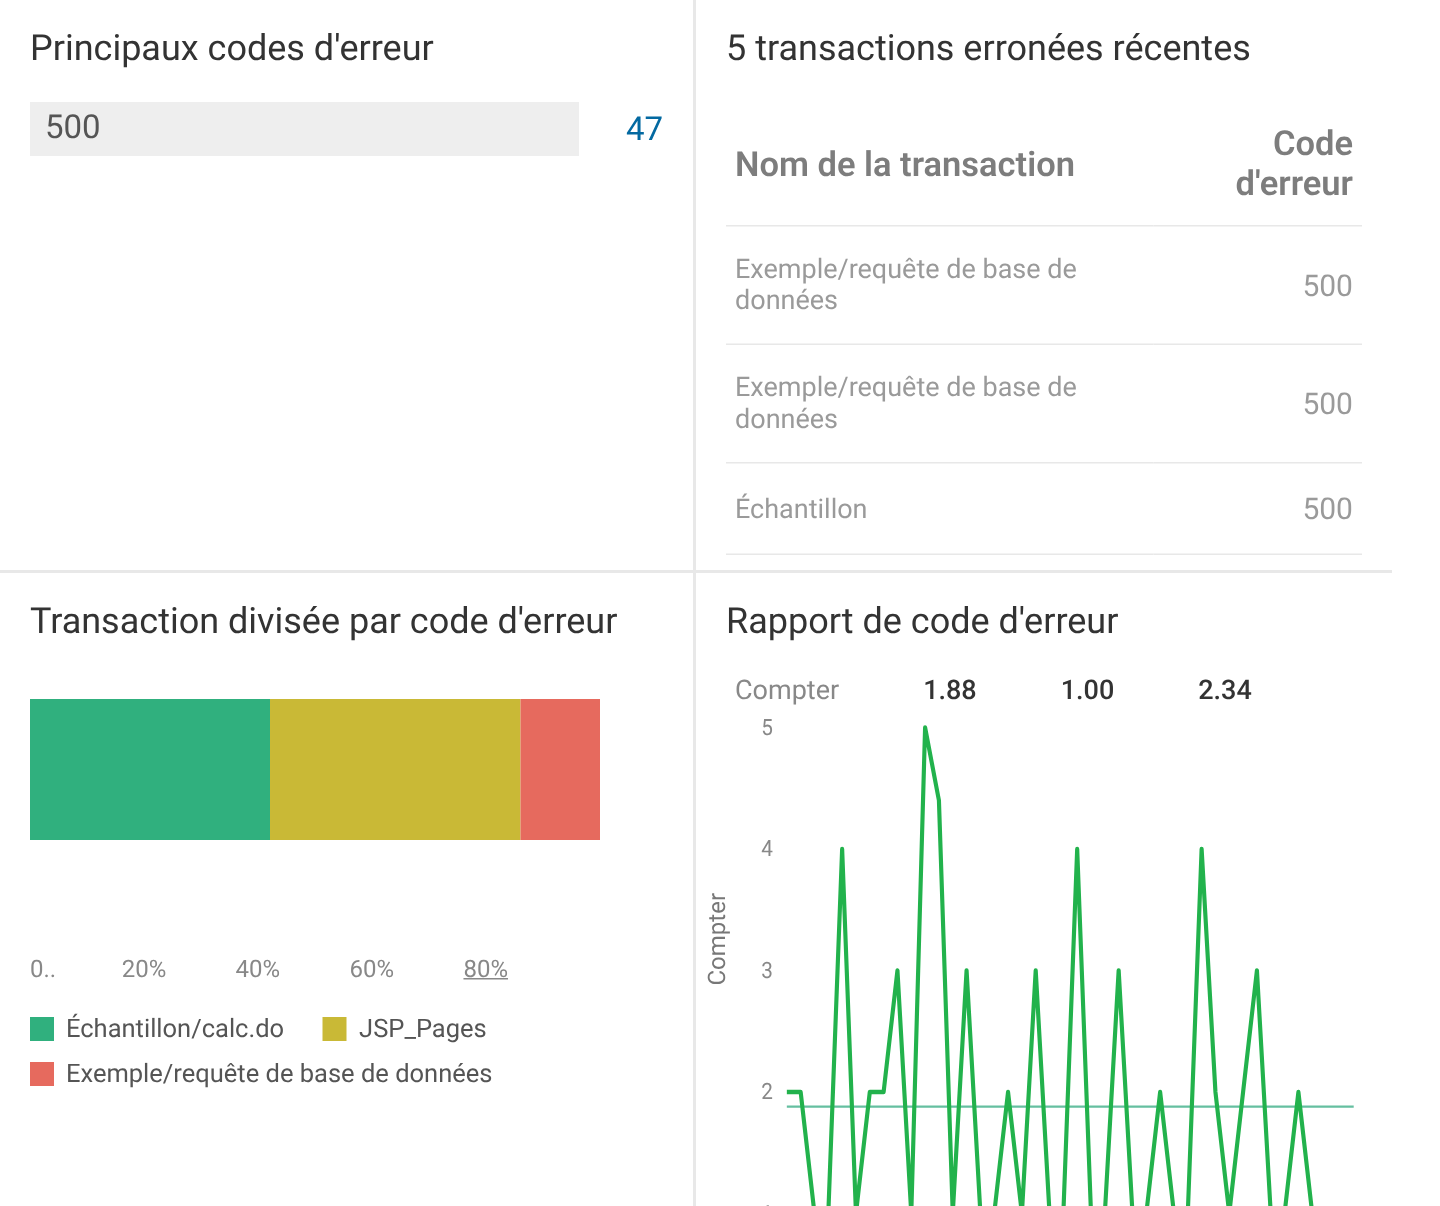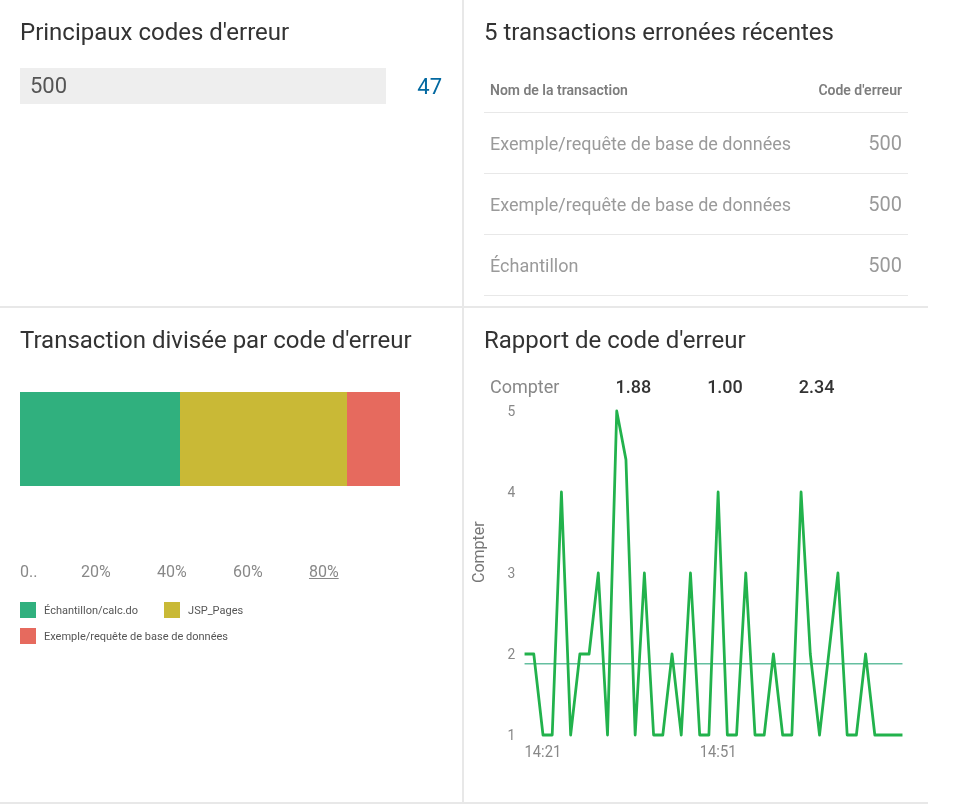--- a/index.html
+++ b/index.html
@@ -56,40 +56,40 @@
   .errbar-count{
     width:56px;text-align:right;font-size:22px;color:#0369a1;
   }
   
   table.recent{
     width:100%;border-collapse:collapse;font-size:18px;color:#888;
   }
   table.recent th{
     text-align:left;font-weight:600;color:#7d7d7d;
     border-bottom:1px solid var(--border);padding:14px 6px;
-    font-size:14px;
+    font-size:23px;
   }
   table.recent th:last-child{text-align:right;}
   table.recent td{
     border-bottom:1px solid var(--border);padding:18px 6px;
     color:#9a9a9a;
   }
   table.recent td:last-child{text-align:right;font-size:20px;}
   
   .stacked-wrap{margin-top:38px;}
   .stacked{
     display:flex;height:94px;width:100%;
   }
   .stacked div{height:100%;}
   .axis{
     display:flex;margin-top:76px;color:#888;font-size:16px;
     position:relative;width:100%;
   }
   .axis span{position:absolute;transform:translateX(-50%);}
-  .legend{margin-top:40px;font-size:11px;color:#555;}
+  .legend{margin-top:40px;font-size:17px;color:#555;}
   .legend-row{display:flex;gap:26px;margin-bottom:10px;}
   .legend-item{display:flex;align-items:center;gap:8px;}
   .swatch{width:16px;height:16px;display:inline-block;}
   
   .kpi-row{
     display:flex;align-items:baseline;gap:56px;color:#333;
     font-size:18px;margin:6px 0 6px 6px;
   }
   .kpi-row .lbl{color:#888;}
   .kpi-row .val{font-weight:500;}

